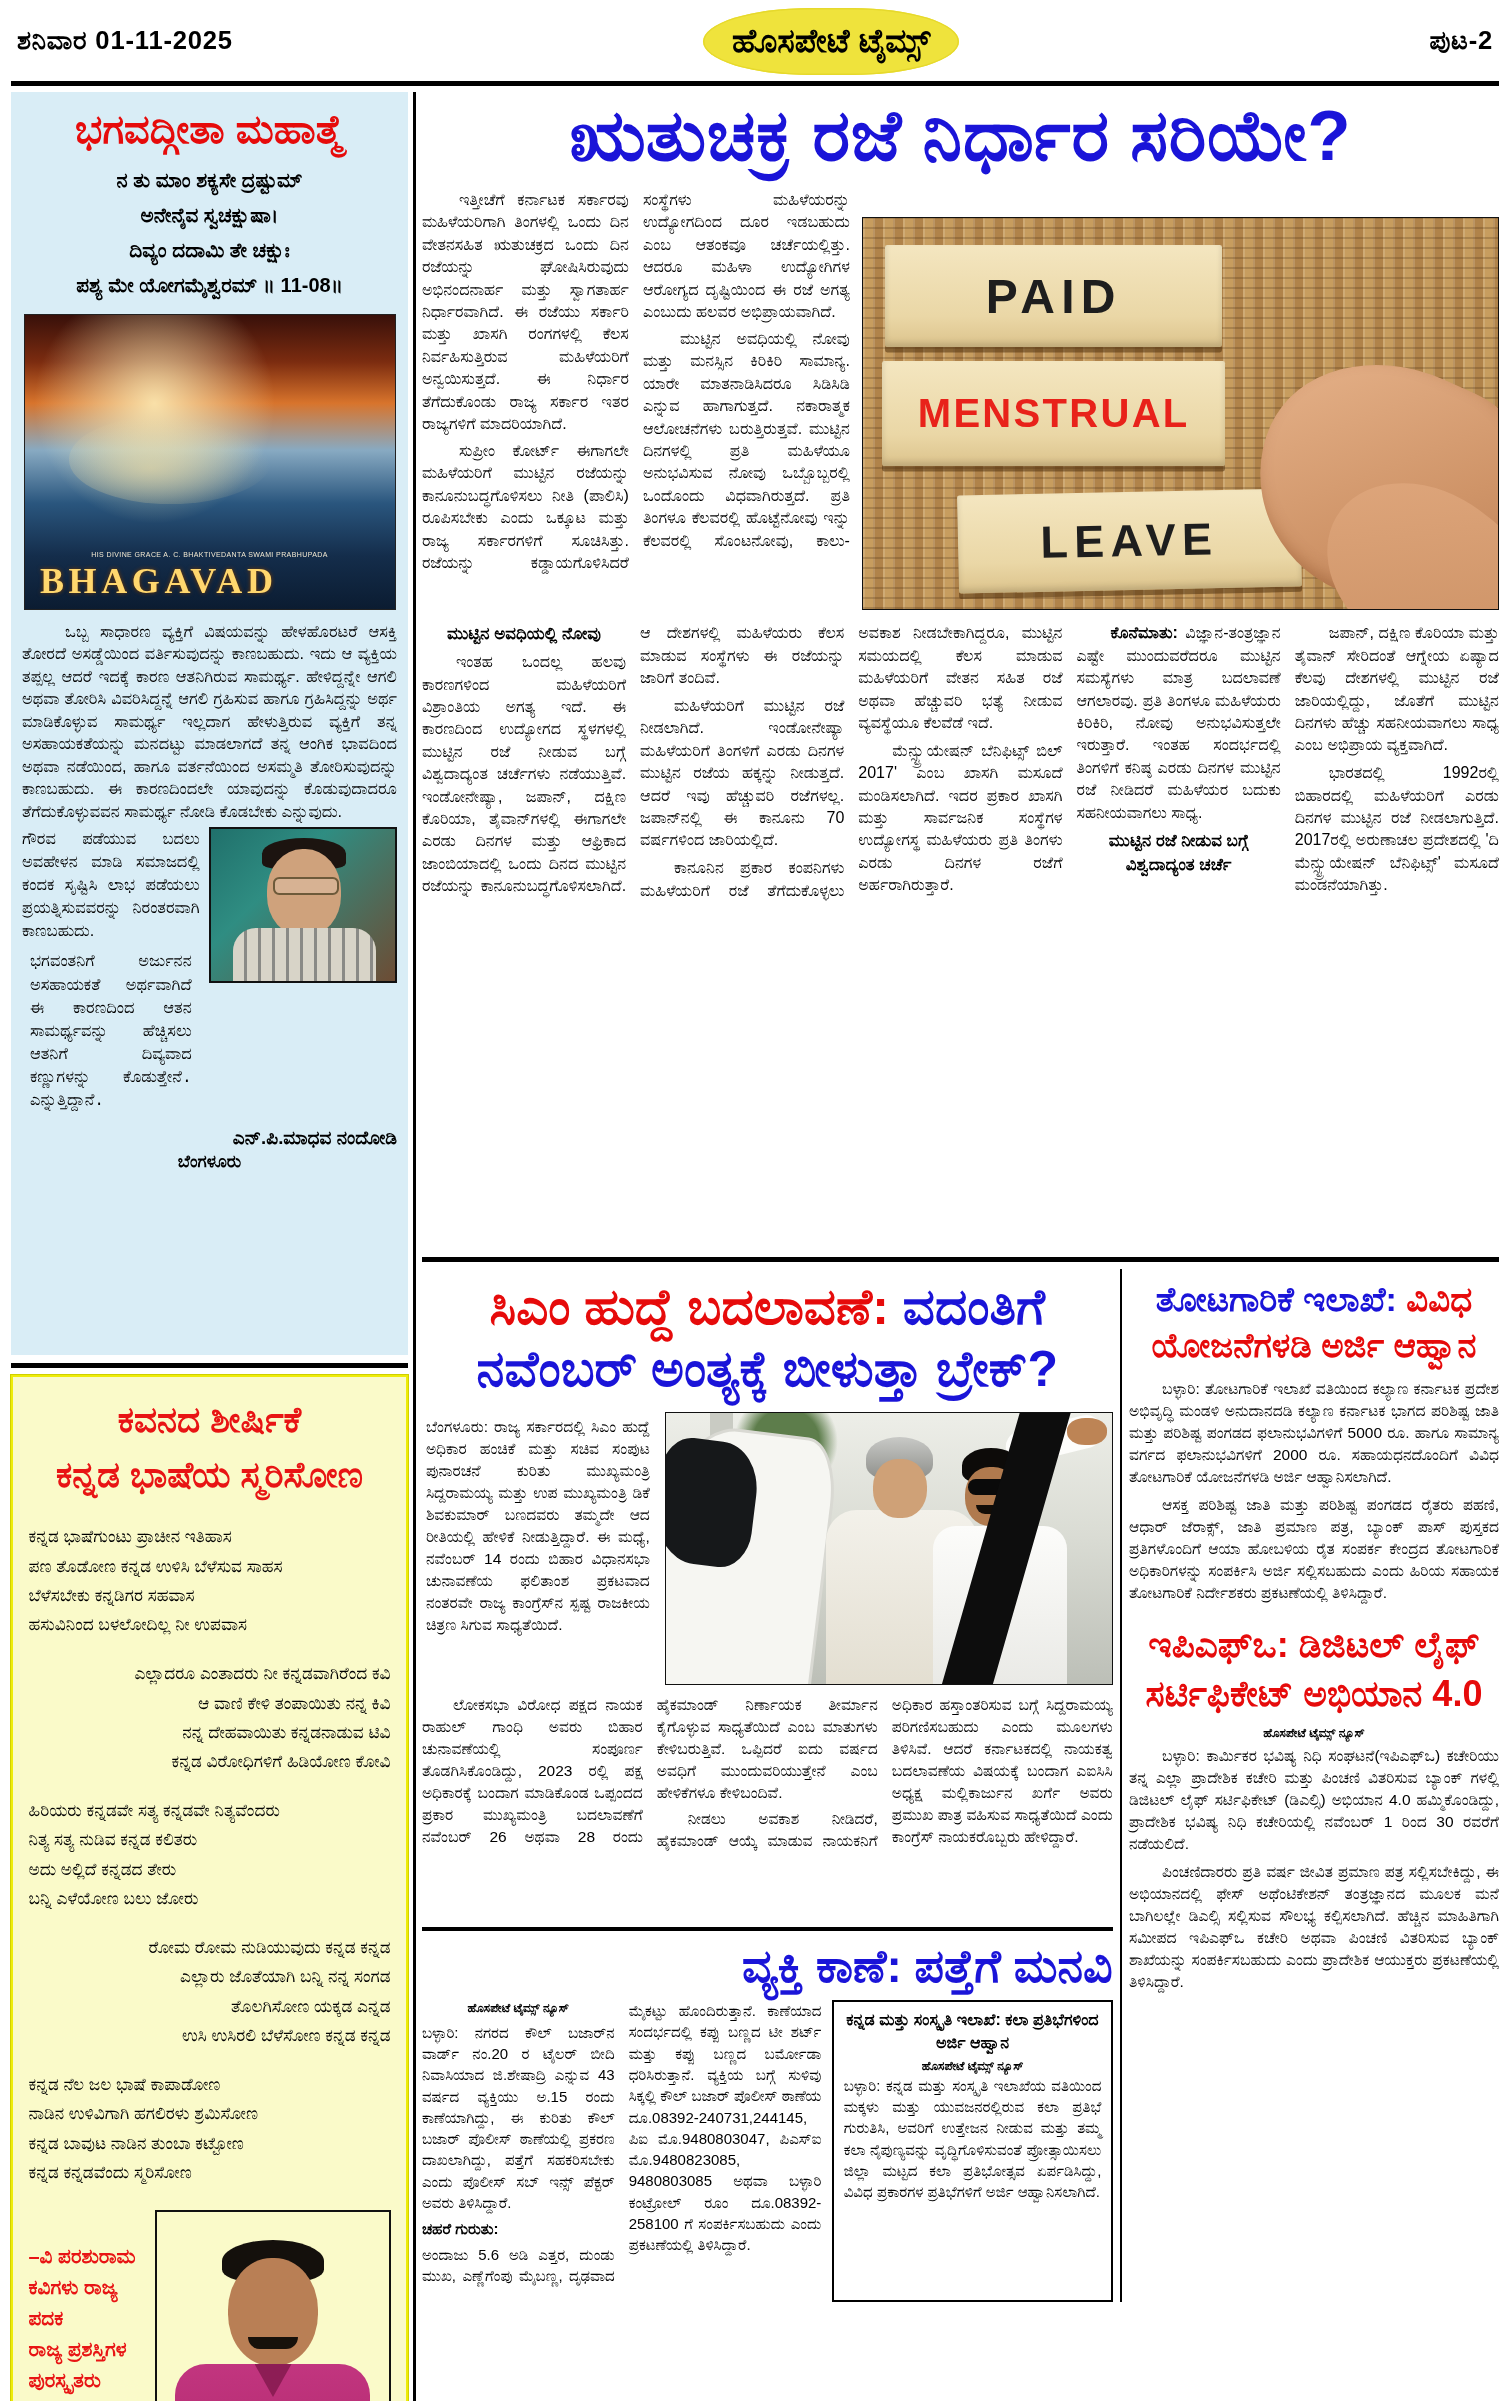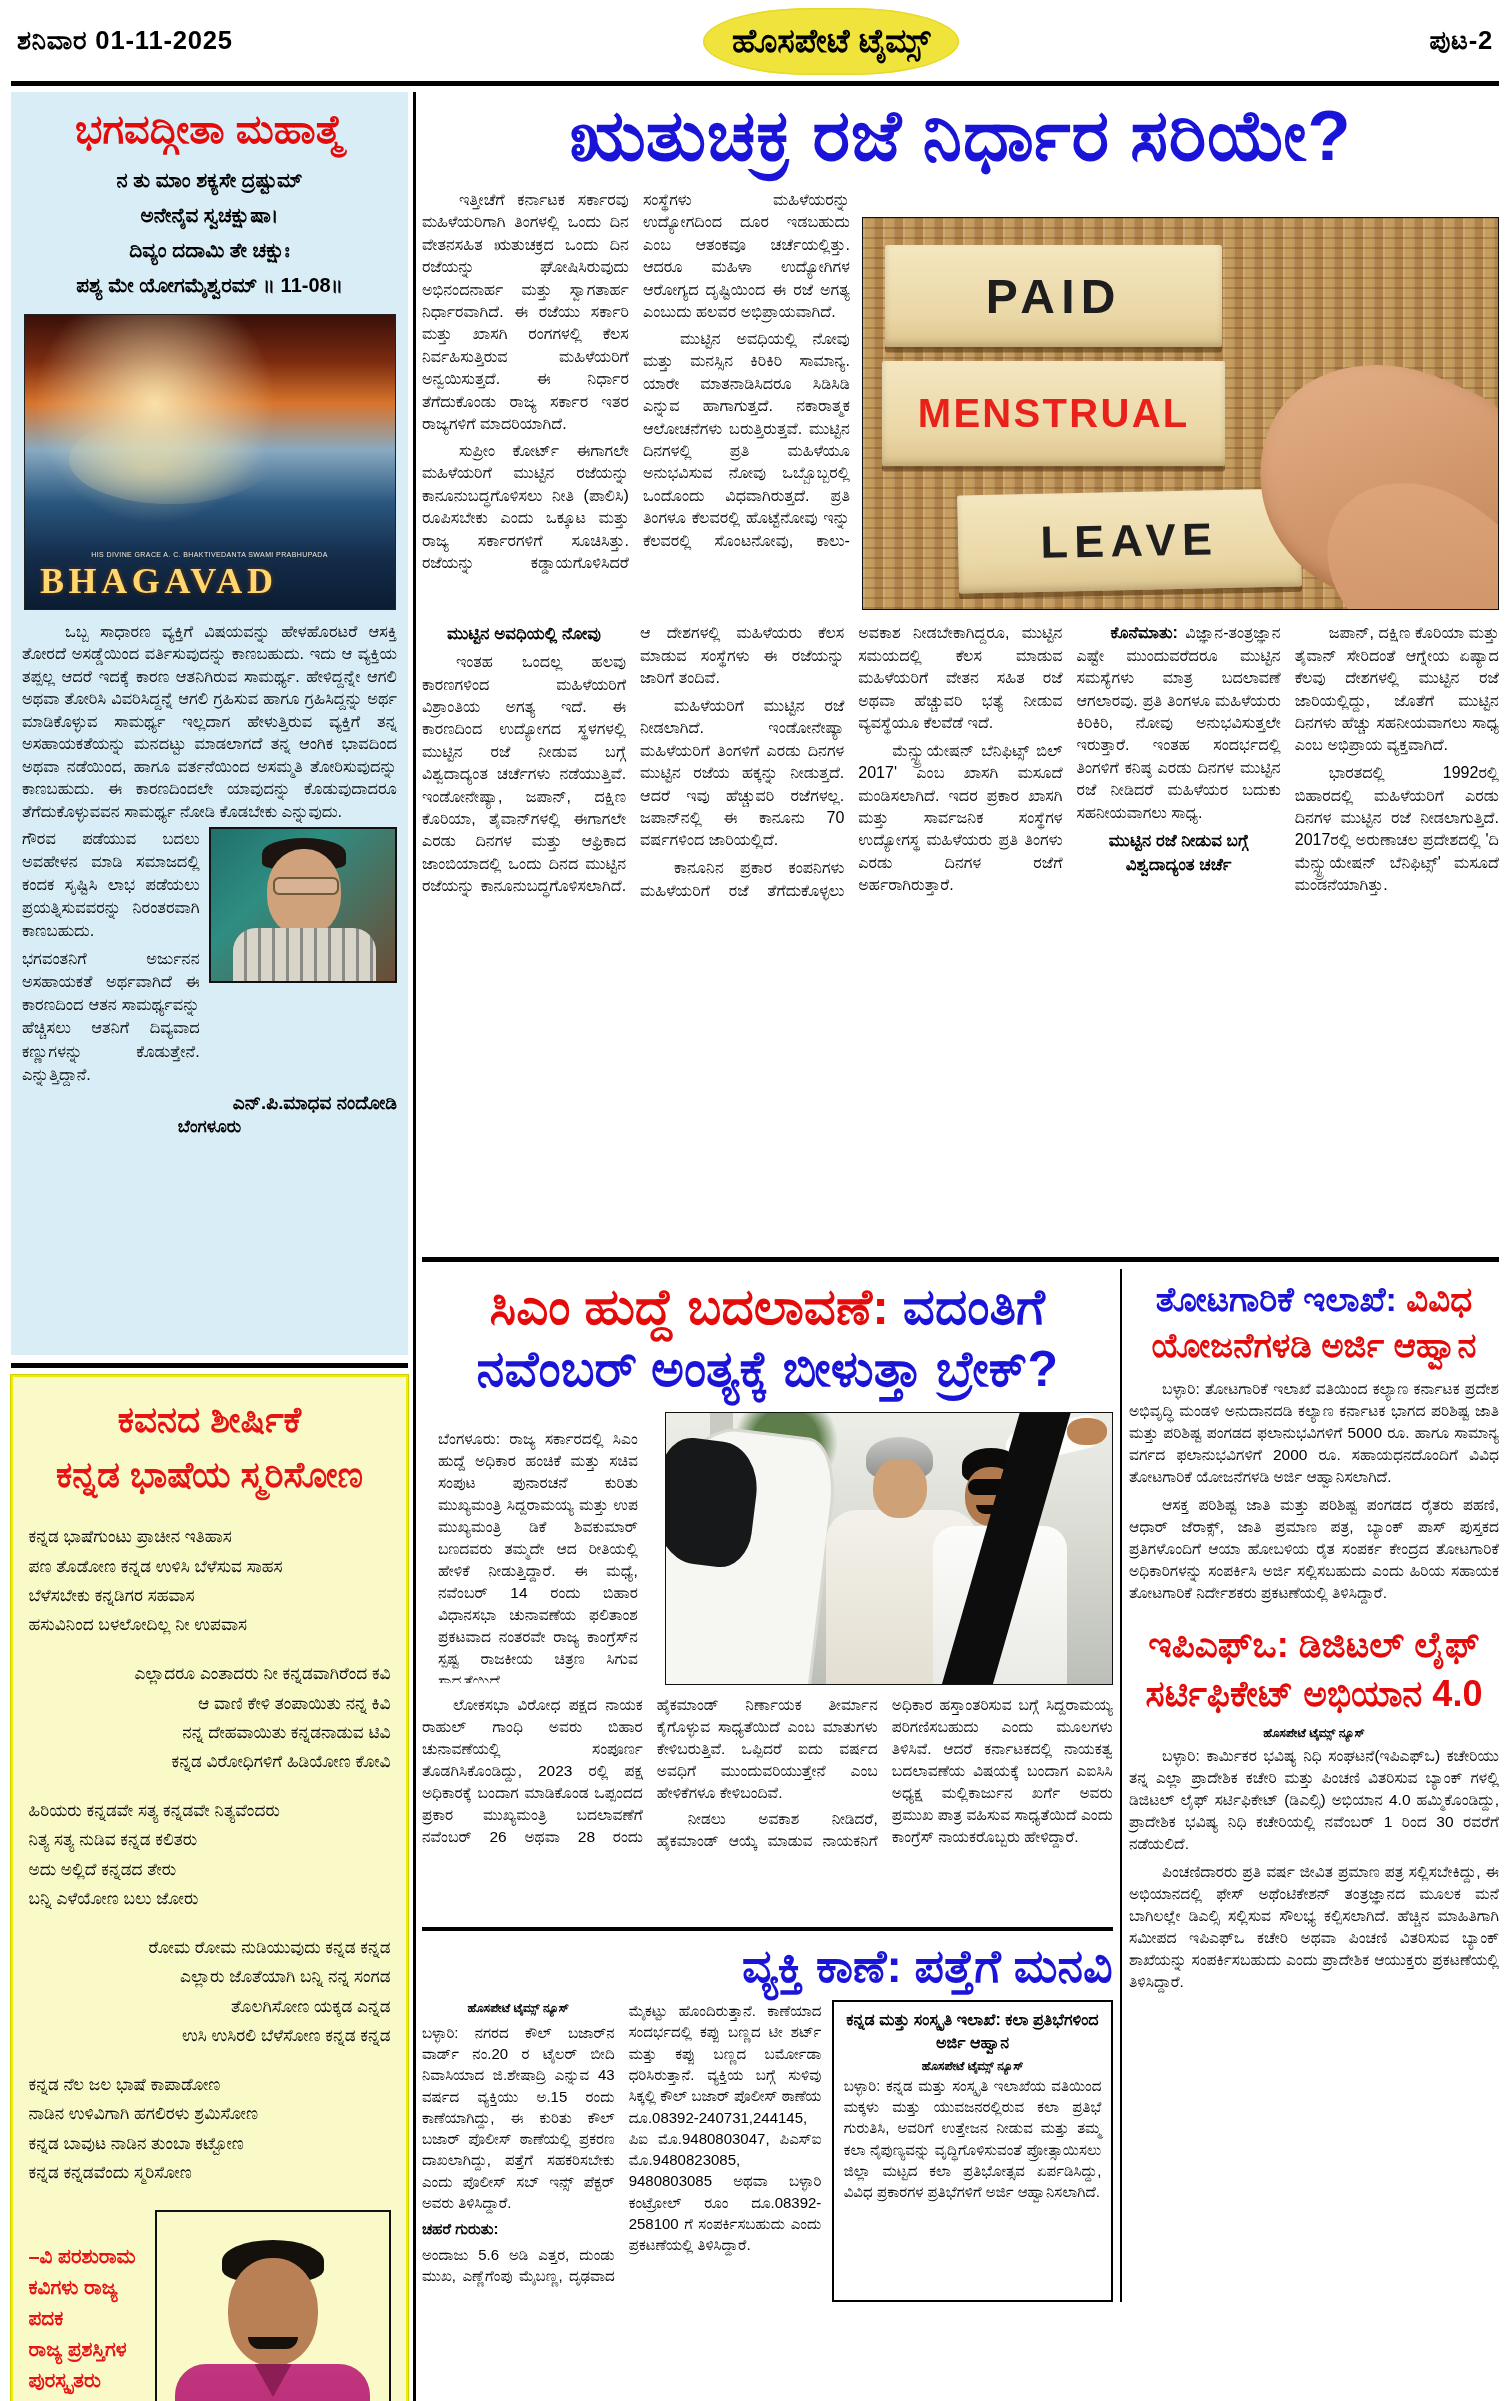--- a/index.html
+++ b/index.html
@@ -94,21 +94,21 @@
   
   .bottom-band{display:flex; align-items:stretch;}
   .cm-zone{flex:1; min-width:0;}
   .band-vrule{width:2.3px; background:#000; margin:0 7px;}
   .right-col{width:370px; flex:none;}
 
   .cm-headline{text-align:center; font-weight:bold; font-size:50px; line-height:1.25; margin:6.2px 0 11px 0;}
   .cm-red{color:#e60b0b;} .cm-blue{color:#1a14d8;}
   .cm-top{display:flex; gap:11px;}
   .cm-lead{width:232px; flex:none; font-size:15.5px; line-height:1.42; text-align:justify; height:271px; overflow:hidden;}
-  .cm-lead p{margin:16px;}
+  .cm-lead p{margin:4px;}
   .cm-photo{flex:1; height:271px; border:1.5px solid #111; position:relative; overflow:hidden;
      background:linear-gradient(180deg,#edeee8 0%, #dadcd4 45%, #bcbfb7 100%);}
   .cmp-foliage{position:absolute; left:14%; top:-6%; width:26%; height:34%; background:radial-gradient(circle,#5d7d4b 0 45%, rgba(93,125,75,0) 70%); }
   .cmp-pillar{position:absolute; left:10%; top:0; width:5%; height:48%; background:#c9cbc3;}
   .cmp-door{position:absolute; left:-6%; top:6%; width:40%; height:110%; background:#f6f6f2; border:3.9px solid #d9d9d3; border-radius:46% 18% 14% 40%/55% 22% 20% 48%; transform:rotate(7deg);}
   .cmp-window{position:absolute; left:-2%; top:10%; width:22%; height:46%; background:#16181a; border-radius:30% 40% 30% 45%; transform:rotate(7deg);}
   .cmp-man1-hair{position:absolute; left:45%; top:9%; width:15%; height:16%; background:linear-gradient(180deg,#c8c9c6,#8d8e8a); border-radius:50% 50% 35% 35%;}
   .cmp-man1-face{position:absolute; left:46.5%; top:17%; width:12%; height:22%; background:#cfa177; border-radius:46%;}
   .cmp-man1-body{position:absolute; left:36%; top:36%; width:34%; height:70%; background:linear-gradient(180deg,#f3f1ea,#e2ddcf); border-radius:31px 31px 0 0;}
   .cmp-man2-hair{position:absolute; left:66.5%; top:13%; width:13%; height:13%; background:#0d0b09; border-radius:50% 50% 30% 30%;}
@@ -168,21 +168,21 @@
           <div class="chariot"></div>
           <div class="caption">HIS DIVINE GRACE A. C. BHAKTIVEDANTA SWAMI PRABHUPADA</div>
           <div class="big-word">BHAGAVAD</div>
         </div>
         <div class="gita-body">
           <p>ಒಬ್ಬ ಸಾಧಾರಣ ವ್ಯಕ್ತಿಗೆ ವಿಷಯವನ್ನು ಹೇಳಹೊರಟರೆ ಆಸಕ್ತಿ ತೋರದೆ ಅಸಡ್ಡೆಯಿಂದ ವರ್ತಿಸುವುದನ್ನು ಕಾಣಬಹುದು. ಇದು ಆ ವ್ಯಕ್ತಿಯ ತಪ್ಪಲ್ಲ ಆದರೆ ಇದಕ್ಕೆ ಕಾರಣ ಆತನಿಗಿರುವ ಸಾಮರ್ಥ್ಯ. ಹೇಳಿದ್ದನ್ನೇ ಆಗಲಿ ಅಥವಾ ತೋರಿಸಿ ವಿವರಿಸಿದ್ದನ್ನೆ ಆಗಲಿ ಗ್ರಹಿಸುವ ಹಾಗೂ ಗ್ರಹಿಸಿದ್ದನ್ನು ಅರ್ಥ ಮಾಡಿಕೊಳ್ಳುವ ಸಾಮರ್ಥ್ಯ ಇಲ್ಲದಾಗ ಹೇಳುತ್ತಿರುವ ವ್ಯಕ್ತಿಗೆ ತನ್ನ ಅಸಹಾಯಕತೆಯನ್ನು ಮನದಟ್ಟು ಮಾಡಲಾಗದೆ ತನ್ನ ಆಂಗಿಕ ಭಾವದಿಂದ ಅಥವಾ ನಡೆಯಿಂದ, ಹಾಗೂ ವರ್ತನೆಯಿಂದ ಅಸಮ್ಮತಿ ತೋರಿಸುವುದನ್ನು ಕಾಣಬಹುದು. ಈ ಕಾರಣದಿಂದಲೇ ಯಾವುದನ್ನು ಕೊಡುವುದಾದರೂ ತೆಗೆದುಕೊಳ್ಳುವವನ ಸಾಮರ್ಥ್ಯ ನೋಡಿ ಕೊಡಬೇಕು ಎನ್ನುವುದು.</p>
         </div>
         <div class="gita-wrap-row">
           <div class="gita-wrap-text">
             <p style="margin:0 0 4.6px 0;">ಗೌರವ ಪಡೆಯುವ ಬದಲು ಅವಹೇಳನ ಮಾಡಿ ಸಮಾಜದಲ್ಲಿ ಕಂದಕ ಸೃಷ್ಟಿಸಿ ಲಾಭ ಪಡೆಯಲು ಪ್ರಯತ್ನಿಸುವವರನ್ನು ನಿರಂತರವಾಗಿ ಕಾಣಬಹುದು.</p>
-            <p style="margin:0;">ಭಗವಂತನಿಗೆ ಅರ್ಜುನನ ಅಸಹಾಯಕತೆ ಅರ್ಥವಾಗಿದೆ ಈ ಕಾರಣದಿಂದ ಆತನ ಸಾಮರ್ಥ್ಯವನ್ನು ಹೆಚ್ಚಿಸಲು ಆತನಿಗೆ ದಿವ್ಯವಾದ ಕಣ್ಣುಗಳನ್ನು ಕೊಡುತ್ತೇನೆ. ಎನ್ನುತ್ತಿದ್ದಾನೆ.</p>
+            <p style="margin:8px;font-family:Liberation Mono, monospace;">ಭಗವಂತನಿಗೆ ಅರ್ಜುನನ ಅಸಹಾಯಕತೆ ಅರ್ಥವಾಗಿದೆ ಈ ಕಾರಣದಿಂದ ಆತನ ಸಾಮರ್ಥ್ಯವನ್ನು ಹೆಚ್ಚಿಸಲು ಆತನಿಗೆ ದಿವ್ಯವಾದ ಕಣ್ಣುಗಳನ್ನು ಕೊಡುತ್ತೇನೆ. ಎನ್ನುತ್ತಿದ್ದಾನೆ.</p>
           </div>
           <div class="gita-author-photo">
             <div class="gap-hair"></div>
             <div class="gap-face"></div>
             <div class="gap-glasses"></div>
             <div class="gap-shirt"></div>
           </div>
         </div>
         <div class="gita-byline">ಎನ್.ಪಿ.ಮಾಧವ ನಂದೋಡಿ</div>
         <div class="gita-place">ಬೆಂಗಳೂರು</div>

